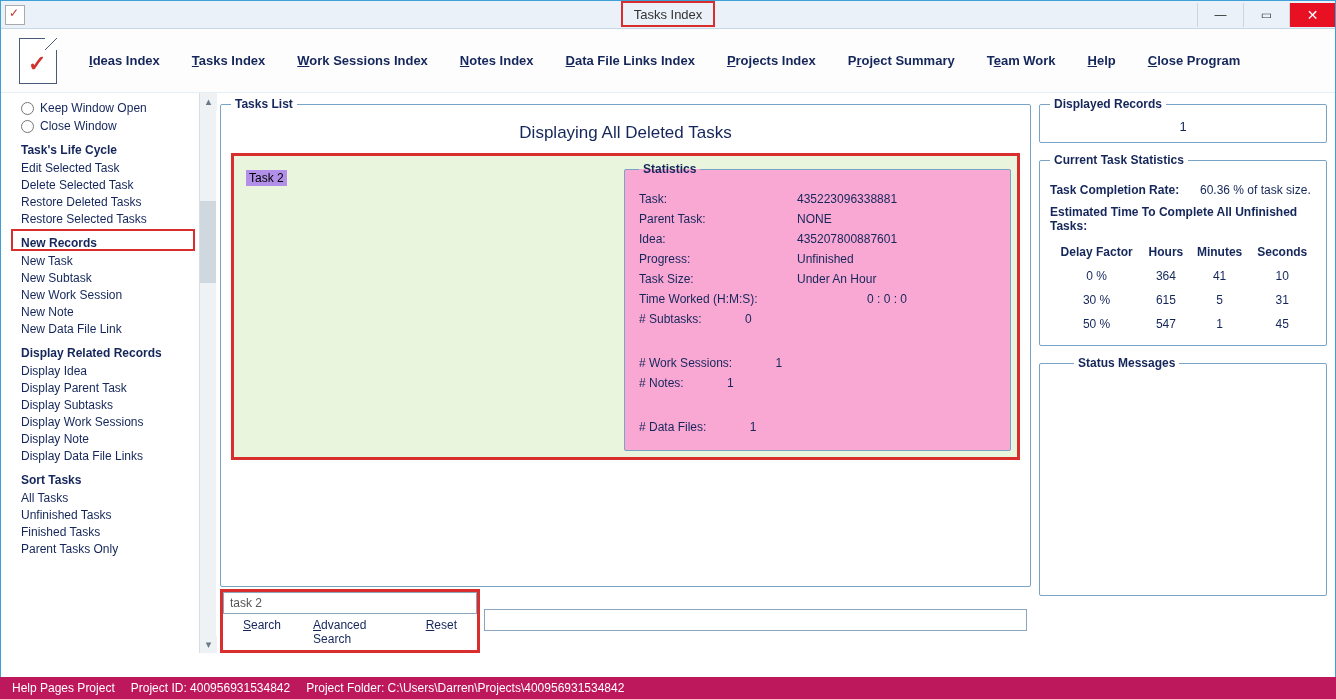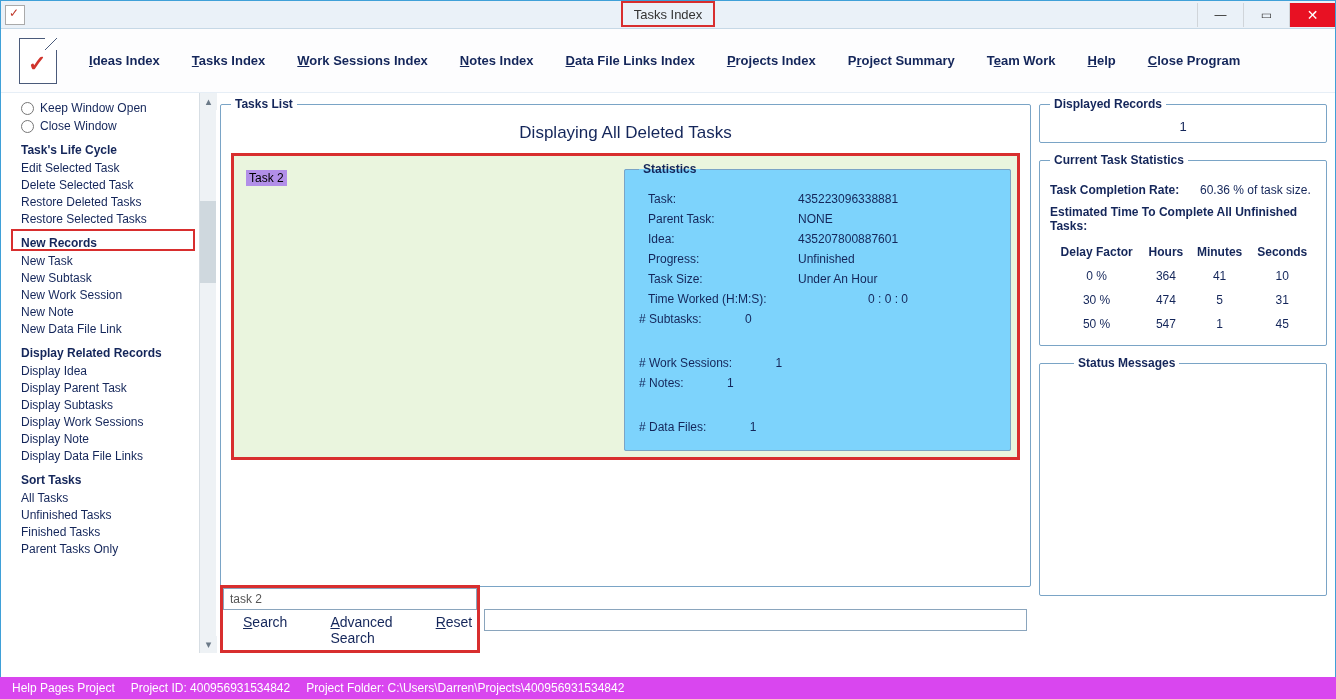--- a/index.html
+++ b/index.html
@@ -32,41 +32,41 @@
   .vscroll .arrow.up{top:0;} .vscroll .arrow.down{bottom:0;}
   .main-col { flex: 1 1 800px; padding:4px 4px 0 4px; position:relative; }
   .right-col { width:300px; padding:4px 8px 0 4px; }
   fieldset { border:1px solid #7aa4c6; border-radius:2px; padding:8px 10px; margin-bottom:10px; }
   legend { font-size:12px; color:#14265a; font-weight:700; padding:0 4px; }
   .deleted-title { text-align:center; color:#14265a; font-size:17px; margin:4px 0 10px; }
   .red-outer { border:3px solid #d82e2e; padding:0; }
   .green-box { background:#eaf5de; display:flex; min-height:290px; }
   .task-list-col { width:390px; padding:12px; }
   .task-chip { background:#b28fe8; color:#000; font-size:12px; padding:1px 3px; display:inline-block; }
-  .stats-fs { margin:6px 6px 6px 0; flex:1; border:1px solid #7aa4c6; padding:10px 14px; font-size:12px; color:#14265a; background:#7dd3fc; }
-  .stats-row { display:flex; margin:6px 9px; }
+  .stats-fs { margin:6px 6px 6px 0; flex:1; border:1px solid #7aa4c6; padding:10px 14px; font-size:12px; color:#14265a; background:#f9a8d4; }
+  .stats-row { display:flex; margin:6px 0;gap:8px; }
   .stats-row .lbl { width:150px; }
   .stats-row .val { width:180px; color:#14265a; }
   .stats-multi { display:flex; gap:30px; font-size:12px; color:#14265a; margin:6px 0;flex-direction:column; }
   .stats-multi .grp { display:flex; gap:30px; }
   .stats-multi .grp .mlbl{ } .stats-multi .grp .mval{ text-align:right; min-width:20px; }
   .created-row { font-size:12px; color:#14265a; margin-top:6px;}
   .disp-rec { text-align:center; font-size:13px; color:#14265a; }
   .cts-row { display:flex; font-size:12px; color:#14265a; margin:8px 0; }
   .cts-row .clbl{ width:150px;font-weight:bold; } .cts-row .cval{ }
   .est-tbl { width:100%; font-size:12px; color:#14265a; }
   .est-tbl td,.est-tbl th { text-align:center; padding:4px 2px; }
   .search-area { position:absolute; bottom:0; left:4px; right:4px; }
   .red-search-annot { border:3px solid #d82e2e; padding:0; }
   .search-input { width:100%; border:1px solid #8aa5bd; height:22px; padding:2px 6px; font-size:12px; color:#555; }
-  .search-links { display:flex; gap:43px; padding:4px 20px; font-size:14px; color:#14265a; }
+  .search-links { display:flex; gap:32px; padding:4px 20px; font-size:12px; color:#14265a; }
   .search-links span { cursor:pointer; }
   .search-links span u{}
   .search-long-input { position:absolute; left:264px; right:4px; bottom:22px; height:22px; border:1px solid #8aa5bd; background:#fff; padding:2px 6px; font-size:12px; }
-  .statusbar { position:absolute; bottom:0; left:0; right:0; height:22px; background:#d946ef; color:#fff; font-size:12px; display:flex; align-items:center; padding:0 12px; gap:16px; }
+  .statusbar { position:absolute; bottom:0; left:0; right:0; height:22px; background:#be185d; color:#fff; font-size:12px; display:flex; align-items:center; padding:0 12px; gap:16px; }
 </style>
 </head>
 <body>
 
 <div class="window-frame">
   <div class="titlebar">
     <div class="titlebar-icon"></div>
     <div class="titlebar-title">Tasks Index</div>
     <div class="title-annot"></div>
     <div class="win-controls">
@@ -233,21 +233,21 @@
             <th>Seconds</th>
           </tr>
           <tr>
                 <td>0 %</td>
                 <td>364</td>
                 <td>41</td>
                 <td>10</td>
               </tr>
           <tr>
                 <td>30 %</td>
-                <td>474</td>
+                <td>615</td>
                 <td>5</td>
                 <td>31</td>
               </tr>
           <tr>
                 <td>50 %</td>
                 <td>547</td>
                 <td>1</td>
                 <td>45</td>
               </tr>
         </tbody>

